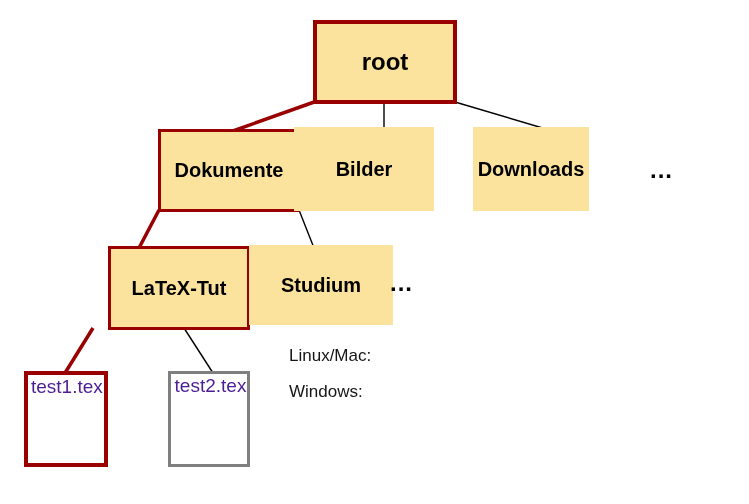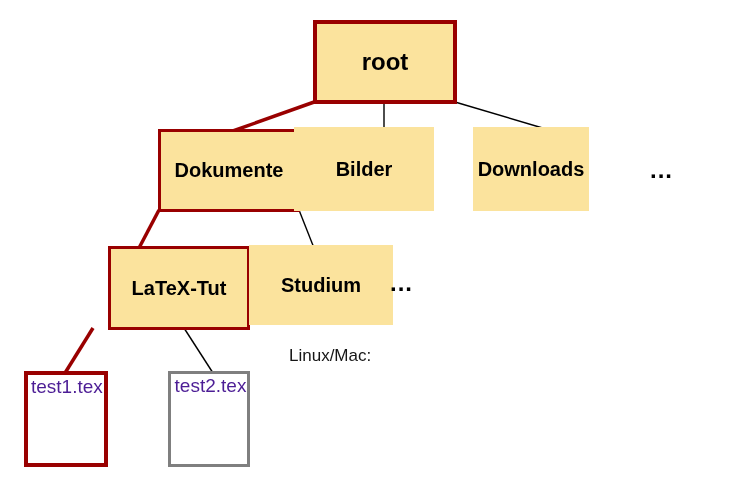--- a/index.html
+++ b/index.html
@@ -110,15 +110,16 @@
   <div class="file hl" style="left:24px; top:371px; width:84px; height:96px;">
     <span>test1.tex</span>
   </div>
 
   <div class="file gray" style="left:168px; top:371px; width:82px; height:96px;text-align:center;">
     <span>test2.tex</span>
   </div>
 
   <div class="annotation">
     <div>Linux/Mac:</div>
+    <div>Windows:</div>
   </div>
 
 </div>
 
 </body></html>

